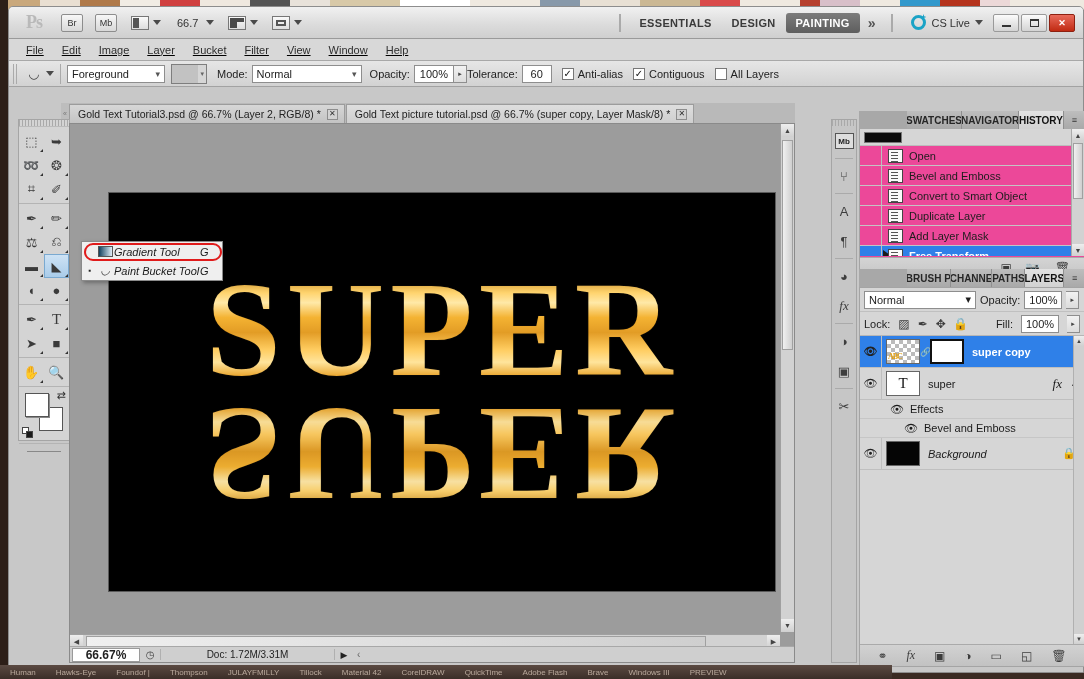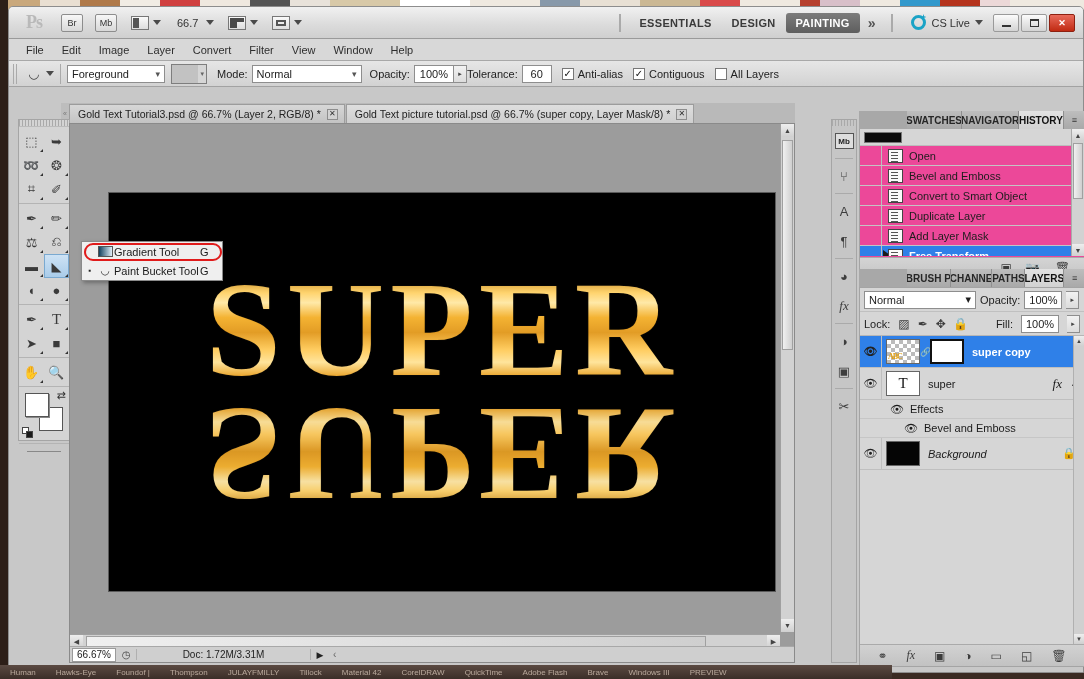--- a/index.html
+++ b/index.html
@@ -125,21 +125,21 @@
     background: linear-gradient(#e86a5a, #c02a12);
     border-color: #8d2010; color: #fff; font-weight: bold;
   }
   .wbtn .minl { width: 9px; height: 2px; background: #333; margin-top: 6px; }
   .wbtn .maxb { width: 9px; height: 8px; border: 1px solid #333; border-top-width: 2px; }
 
   
   .menubar {
     height: 22px; background: #d8d8d8;
     border-bottom: 1px solid #a8a8a8;
-    display: flex; align-items: center; padding-left: 8px;
+    display: flex; align-items: center; padding-left: 8px; text-decoration: underline;
   }
   .menu-item { padding: 2px 9px; font-size: 11px; color: #2e2e2e; }
 
   
   .optionsbar {
     height: 26px; background: linear-gradient(#e6e6e6, #d2d2d2);
     border-bottom: 1px solid #a2a2a2;
     display: flex; align-items: center; padding-left: 4px;
     position: relative;
   }
@@ -255,20 +255,21 @@
     border-top: 1px solid #b4b4b4;
   }
   .qmask-line { width: 34px; height: 1px; background: #888; }
 
   
   .flyout {
     position: absolute; left: 72px; top: 234px; width: 142px;
     background: #efefef; border: 1px solid #8a8a8a;
     box-shadow: 2px 2px 4px rgba(0,0,0,.3);
     z-index: 40;
+    font-style: italic;
   }
   .flyout-row {
     height: 19px; display: flex; align-items: center;
     font-size: 11px; color: #1a1a1a; padding-left: 2px;
   }
   .fly-bullet {
     width: 12px; text-align: center; font-size: 8px; color: #222;
   }
   .fly-ico {
     width: 18px; height: 15px; display: flex; align-items: center; justify-content: center;
@@ -328,24 +329,24 @@
   .sb-thumb {
     position: absolute; background: linear-gradient(90deg,#f0f0f0,#cfcfcf);
     border: 1px solid #a0a0a0;
   }
   .statusbar {
     position: absolute; left: 0; right: 0; bottom: 0; height: 16px;
     background: #cfcfcf; border-top: 1px solid #a8a8a8;
     display: flex; align-items: center;
   }
   .sb-zoom {
-    width: 44px; height: 14px; margin-left: 2px;
+    width: 68px; height: 14px; margin-left: 2px;
     background: #fff; border: 1px solid #9a9a9a;
     display: flex; align-items: center; justify-content: center;
-    font-size: 10px; color: #222;
+    font-size: 12px; color: #222; font-weight: bold;
   }
   .sb-icon {
     width: 20px; display: flex; align-items: center; justify-content: center;
     font-size: 10px; color: #444;
   }
   .sb-doc {
     width: 175px; text-align: center; font-size: 10px; color: #222;
     border-left: 1px solid #b0b0b0; border-right: 1px solid #b0b0b0;
   }
   .sb-play { width: 18px; text-align: center; font-size: 9px; color: #222; }
@@ -587,21 +588,21 @@
           </div>
         <div class="wbtn close">✕</div>
       </div>
     </div>
 
     <div class="menubar">
       <div class="menu-item">File</div>
       <div class="menu-item">Edit</div>
       <div class="menu-item">Image</div>
       <div class="menu-item">Layer</div>
-      <div class="menu-item">Convert</div>
+      <div class="menu-item">Bucket</div>
       <div class="menu-item">Filter</div>
       <div class="menu-item">View</div>
       <div class="menu-item">Window</div>
       <div class="menu-item">Help</div>
     </div>
 
     <div class="optionsbar">
       <div class="grip"></div>
       <div class="opt-toolicon">◡</div>
       <div class="caret"></div>

